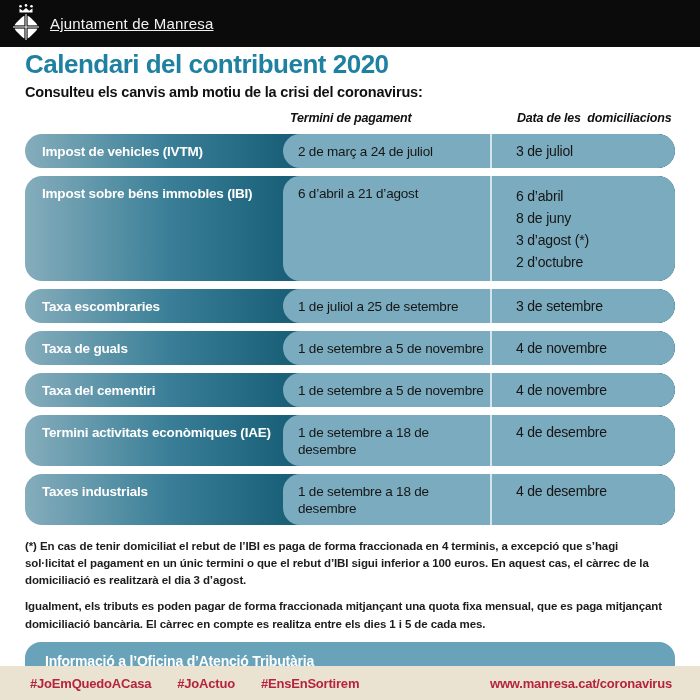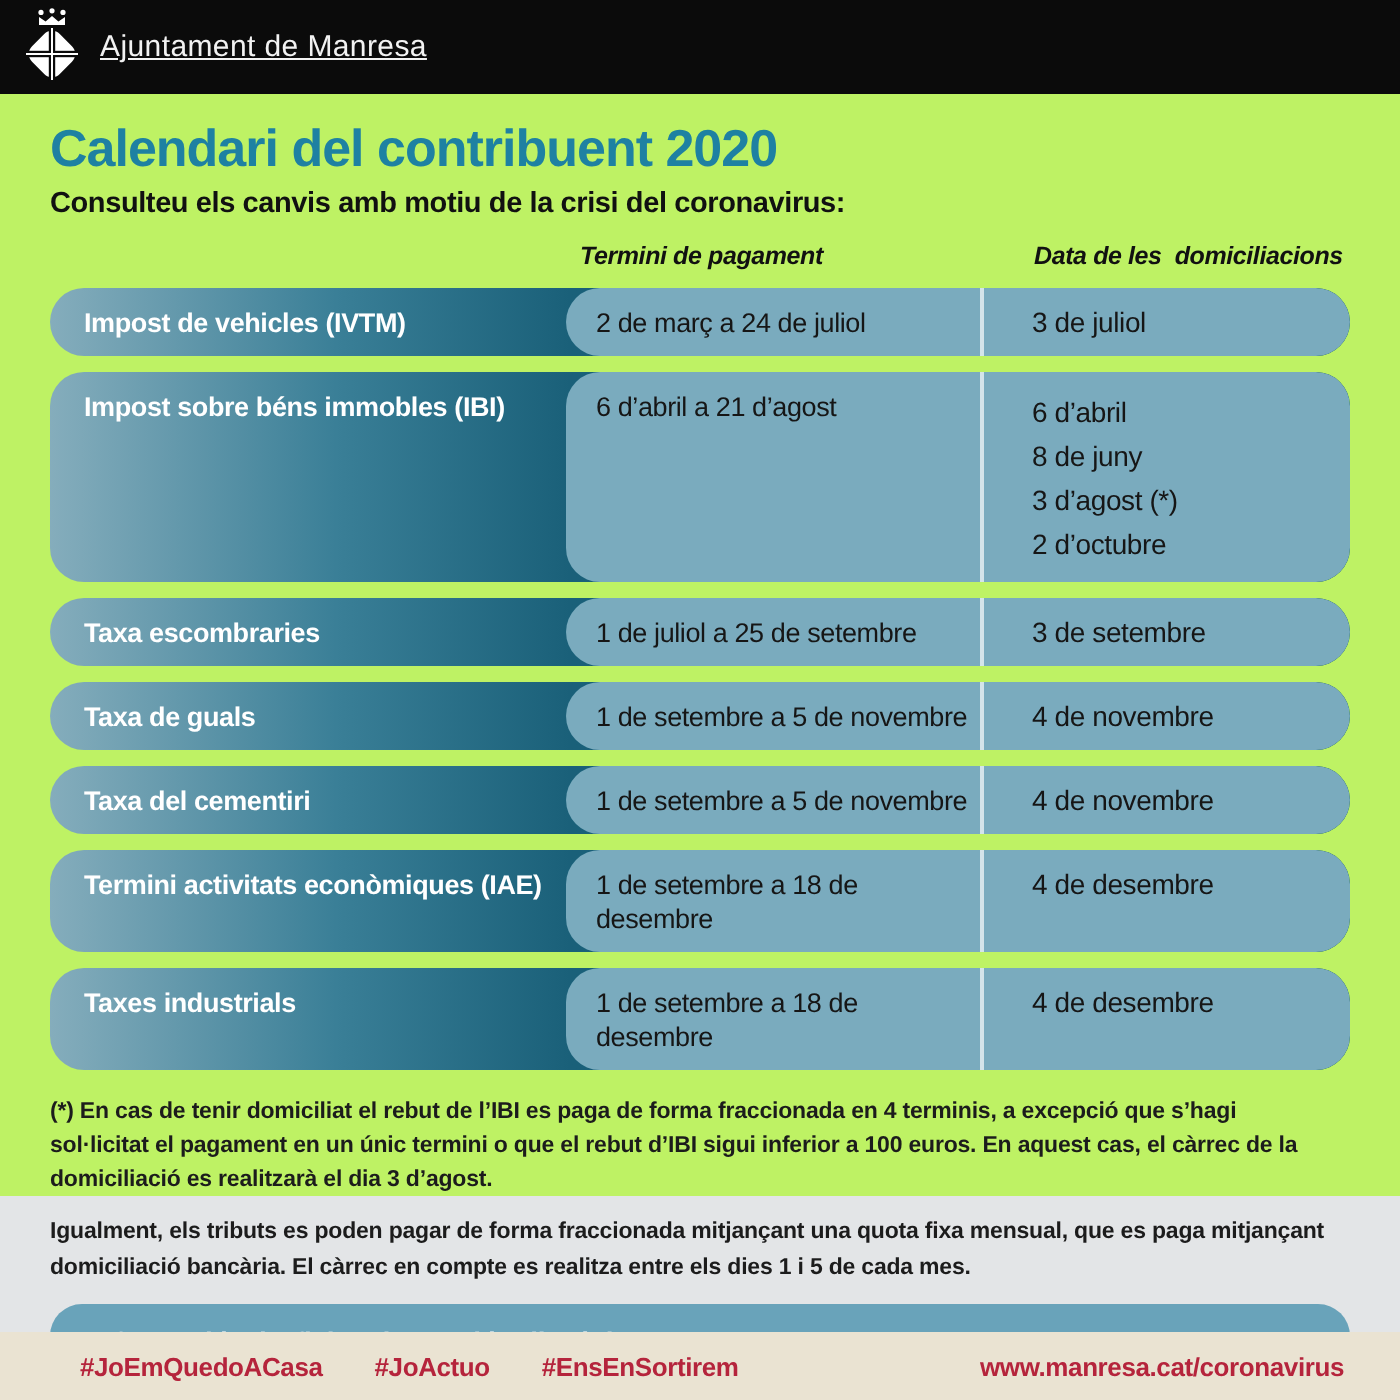--- a/index.html
+++ b/index.html
@@ -24,23 +24,23 @@
   .topbar .brand-name {
     color: #f2f2f2;
     font-size: 15px;
     letter-spacing: 0.2px;
     text-decoration: underline;
   }
   .logo-svg { display: block; }
 
   
   .content {
-    height: 551px;
-    padding: 13px 25px 0 25px;
-    background: #bef264;
+    height: 619px;
+    padding: 3px 25px 0 25px;
+    background: #ffffff;
   }
   .page-title {
     color: #1e81a2;
     font-size: 26px;
     font-weight: bold;
     letter-spacing: -0.5px;
     line-height: 1.1;
   }
   .page-subtitle {
     color: #111;
@@ -151,21 +151,21 @@
 
   
   .footer {
     position: absolute;
     left: 0; bottom: 0;
     width: 700px; height: 34px;
     background: #eae3d2;
     display: flex;
     align-items: center;
     justify-content: space-between;
-    padding: 0 28px 0 40px;
+    padding: 0 28px 0 30px;
   }
   .footer .hashtags { display: flex; gap: 26px; }
   .footer span, .footer .url {
     color: #b5243c;
     font-weight: bold;
     font-size: 13px;
     letter-spacing: -0.2px;
   }
 </style>
 </head>

